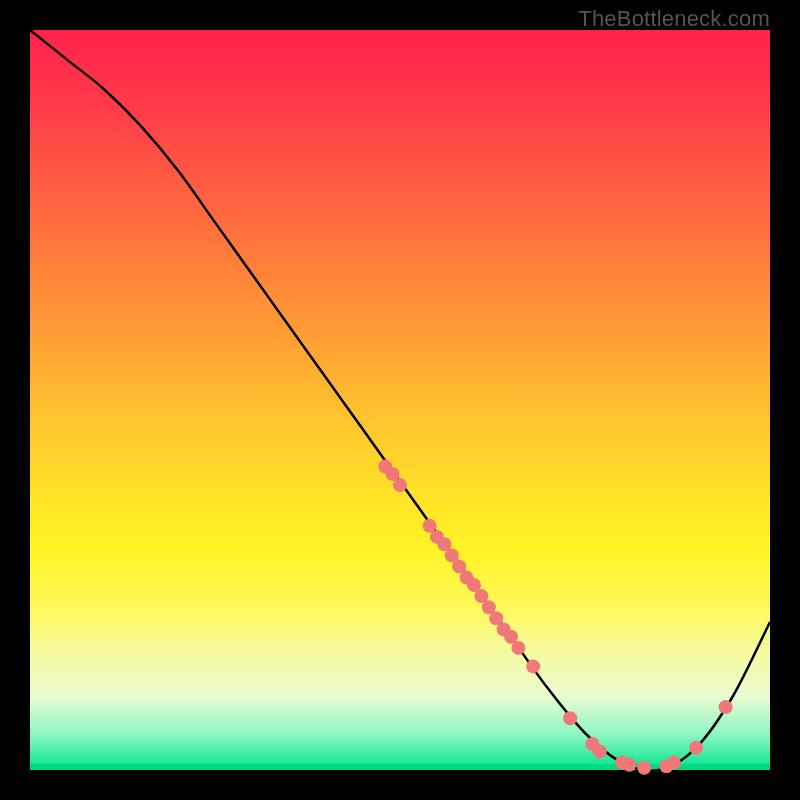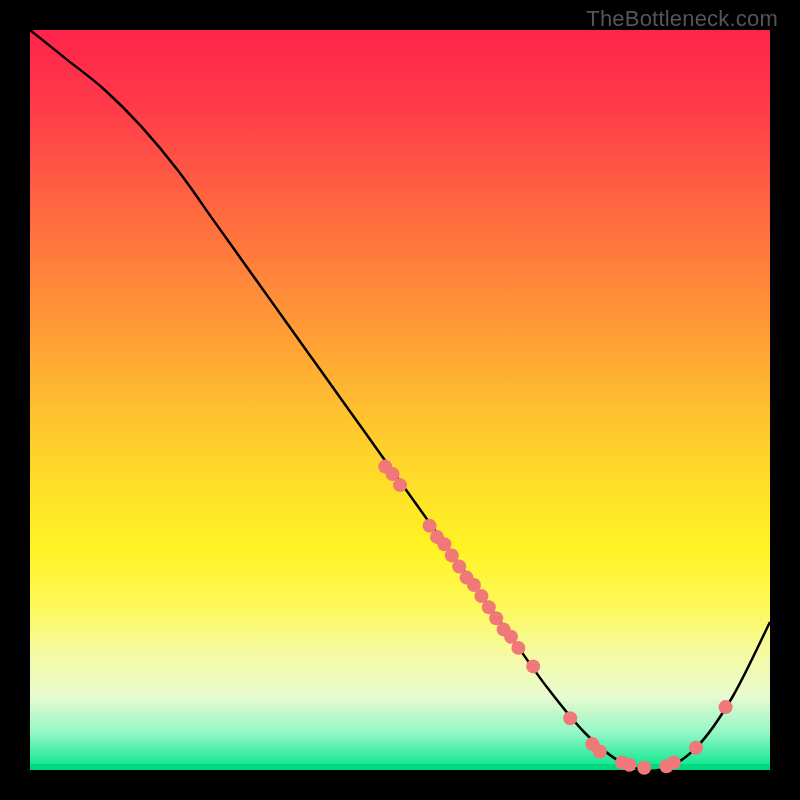--- a/index.html
+++ b/index.html
@@ -43,21 +43,21 @@
     position: absolute;
     left: 0;
     bottom: 0;
     width: 100%;
     height: 6px;
     background: #00d97f;
   }
   .attribution {
     position: absolute;
     top: 6px;
-    right: 22px;
+    right: 30px;
     color: #555555;
     font-size: 22px;
     font-weight: 400;
     letter-spacing: 0.2px;
   }
   svg.curve {
     position: absolute;
     left: 0;
     top: 0;
     width: 740px;

